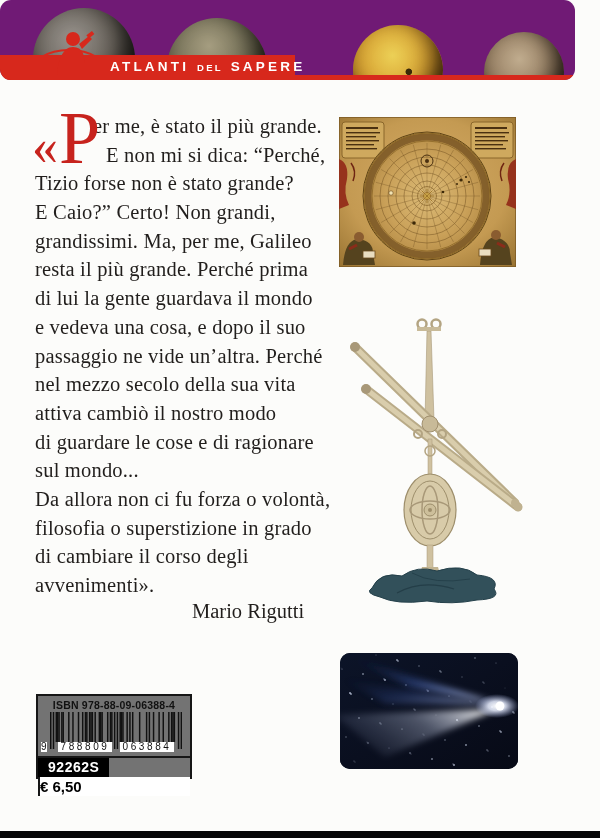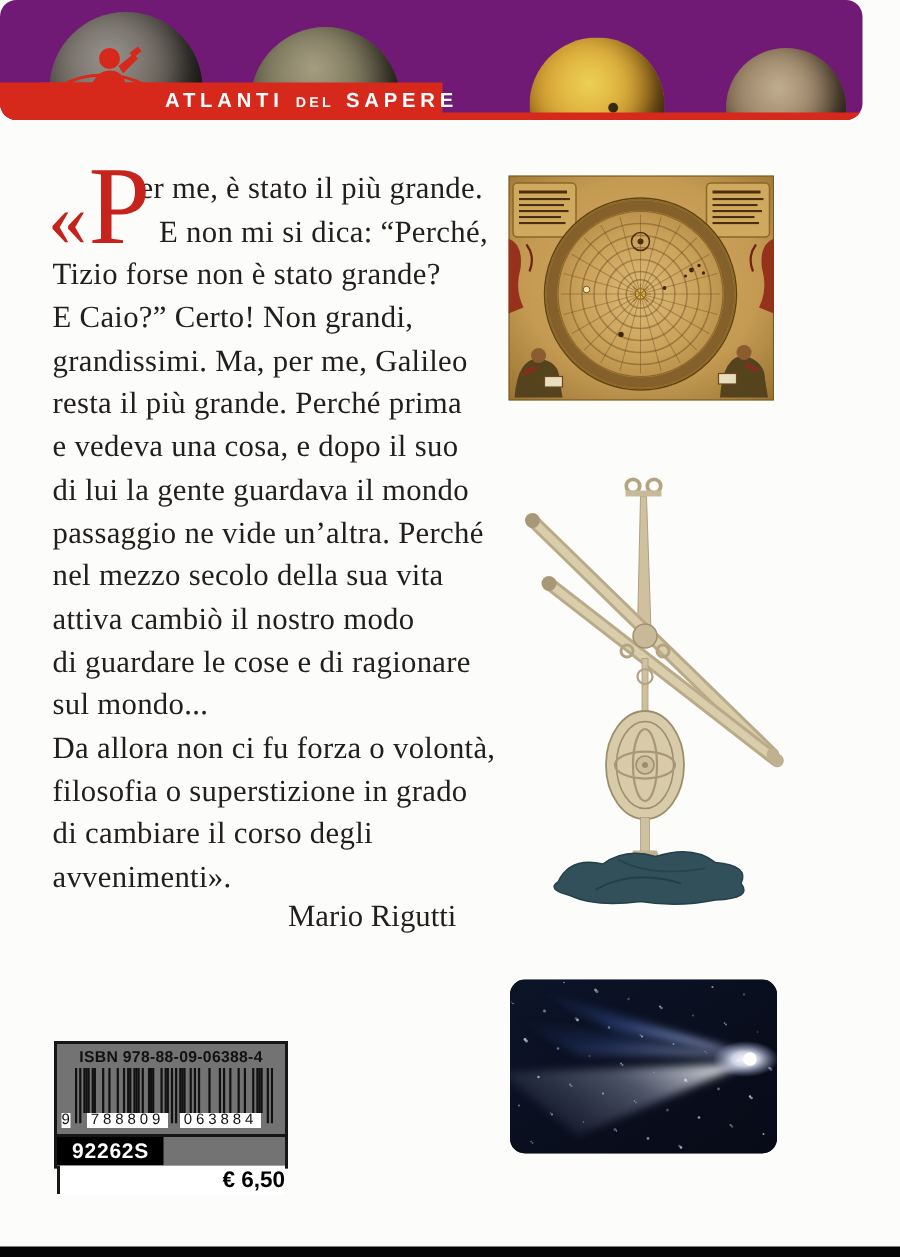--- a/index.html
+++ b/index.html
@@ -57,21 +57,21 @@
   .bars-wrap{position:relative;height:40px;margin:1px 8px 0 8px;}
   .bars-wrap svg{position:absolute;left:4px;top:0;width:132px;height:37px;fill:#111;}
   .bc-d{position:absolute;bottom:0;font-size:10px;color:#111;background:#fff;line-height:10px;}
   .bc-first{left:-5px;}
   .bc-g1{left:12px;width:54px;text-align:center;letter-spacing:2.6px;}
   .bc-g2{left:74px;width:54px;text-align:center;letter-spacing:2.6px;}
   .code-row{position:absolute;left:0;right:0;bottom:0;height:21px;display:flex;border-top:2px solid #161616;flex-direction:column;}
   .code-cell{width:47%;background:#000;color:#fff;font-weight:bold;font-size:14px;
              line-height:19px;text-align:center;letter-spacing:0.5px;}
   .price-cell{flex:1;background:#fff;color:#000;font-weight:bold;font-size:15px;
-              line-height:19px;text-align:right;border-left:2px solid #161616;}
+              line-height:19px;text-align:left;border-left:2px solid #161616;}
 
   .bottom-strip{position:absolute;left:0;top:831px;width:600px;height:7px;background:#050505;}
 </style>
 </head>
 <body>
 
 <div class="page">
 
   <div class="header">
     <div class="planet p1"></div>
@@ -97,22 +97,22 @@
 
   <section class="quote">
     <span class="open-mark">«</span>
     <span class="drop-cap">P</span>
     <div class="qline indent1">er me, è stato il più grande.</div>
     <div class="qline indent2">E non mi si dica: “Perché,</div>
     <div class="qline">Tizio forse non è stato grande?</div>
     <div class="qline">E Caio?” Certo! Non grandi,</div>
     <div class="qline">grandissimi. Ma, per me, Galileo</div>
     <div class="qline">resta il più grande. Perché prima</div>
+    <div class="qline">di lui la gente guardava il mondo</div>
     <div class="qline">e vedeva una cosa, e dopo il suo</div>
-    <div class="qline">di lui la gente guardava il mondo</div>
     <div class="qline">passaggio ne vide un’altra. Perché</div>
     <div class="qline">nel mezzo secolo della sua vita</div>
     <div class="qline">attiva cambiò il nostro modo</div>
     <div class="qline">di guardare le cose e di ragionare</div>
     <div class="qline">sul mondo...</div>
     <div class="qline">Da allora non ci fu forza o volontà,</div>
     <div class="qline">filosofia o superstizione in grado</div>
     <div class="qline">di cambiare il corso degli</div>
     <div class="qline">avvenimenti».</div>
     <div class="attribution">Mario Rigutti</div>

